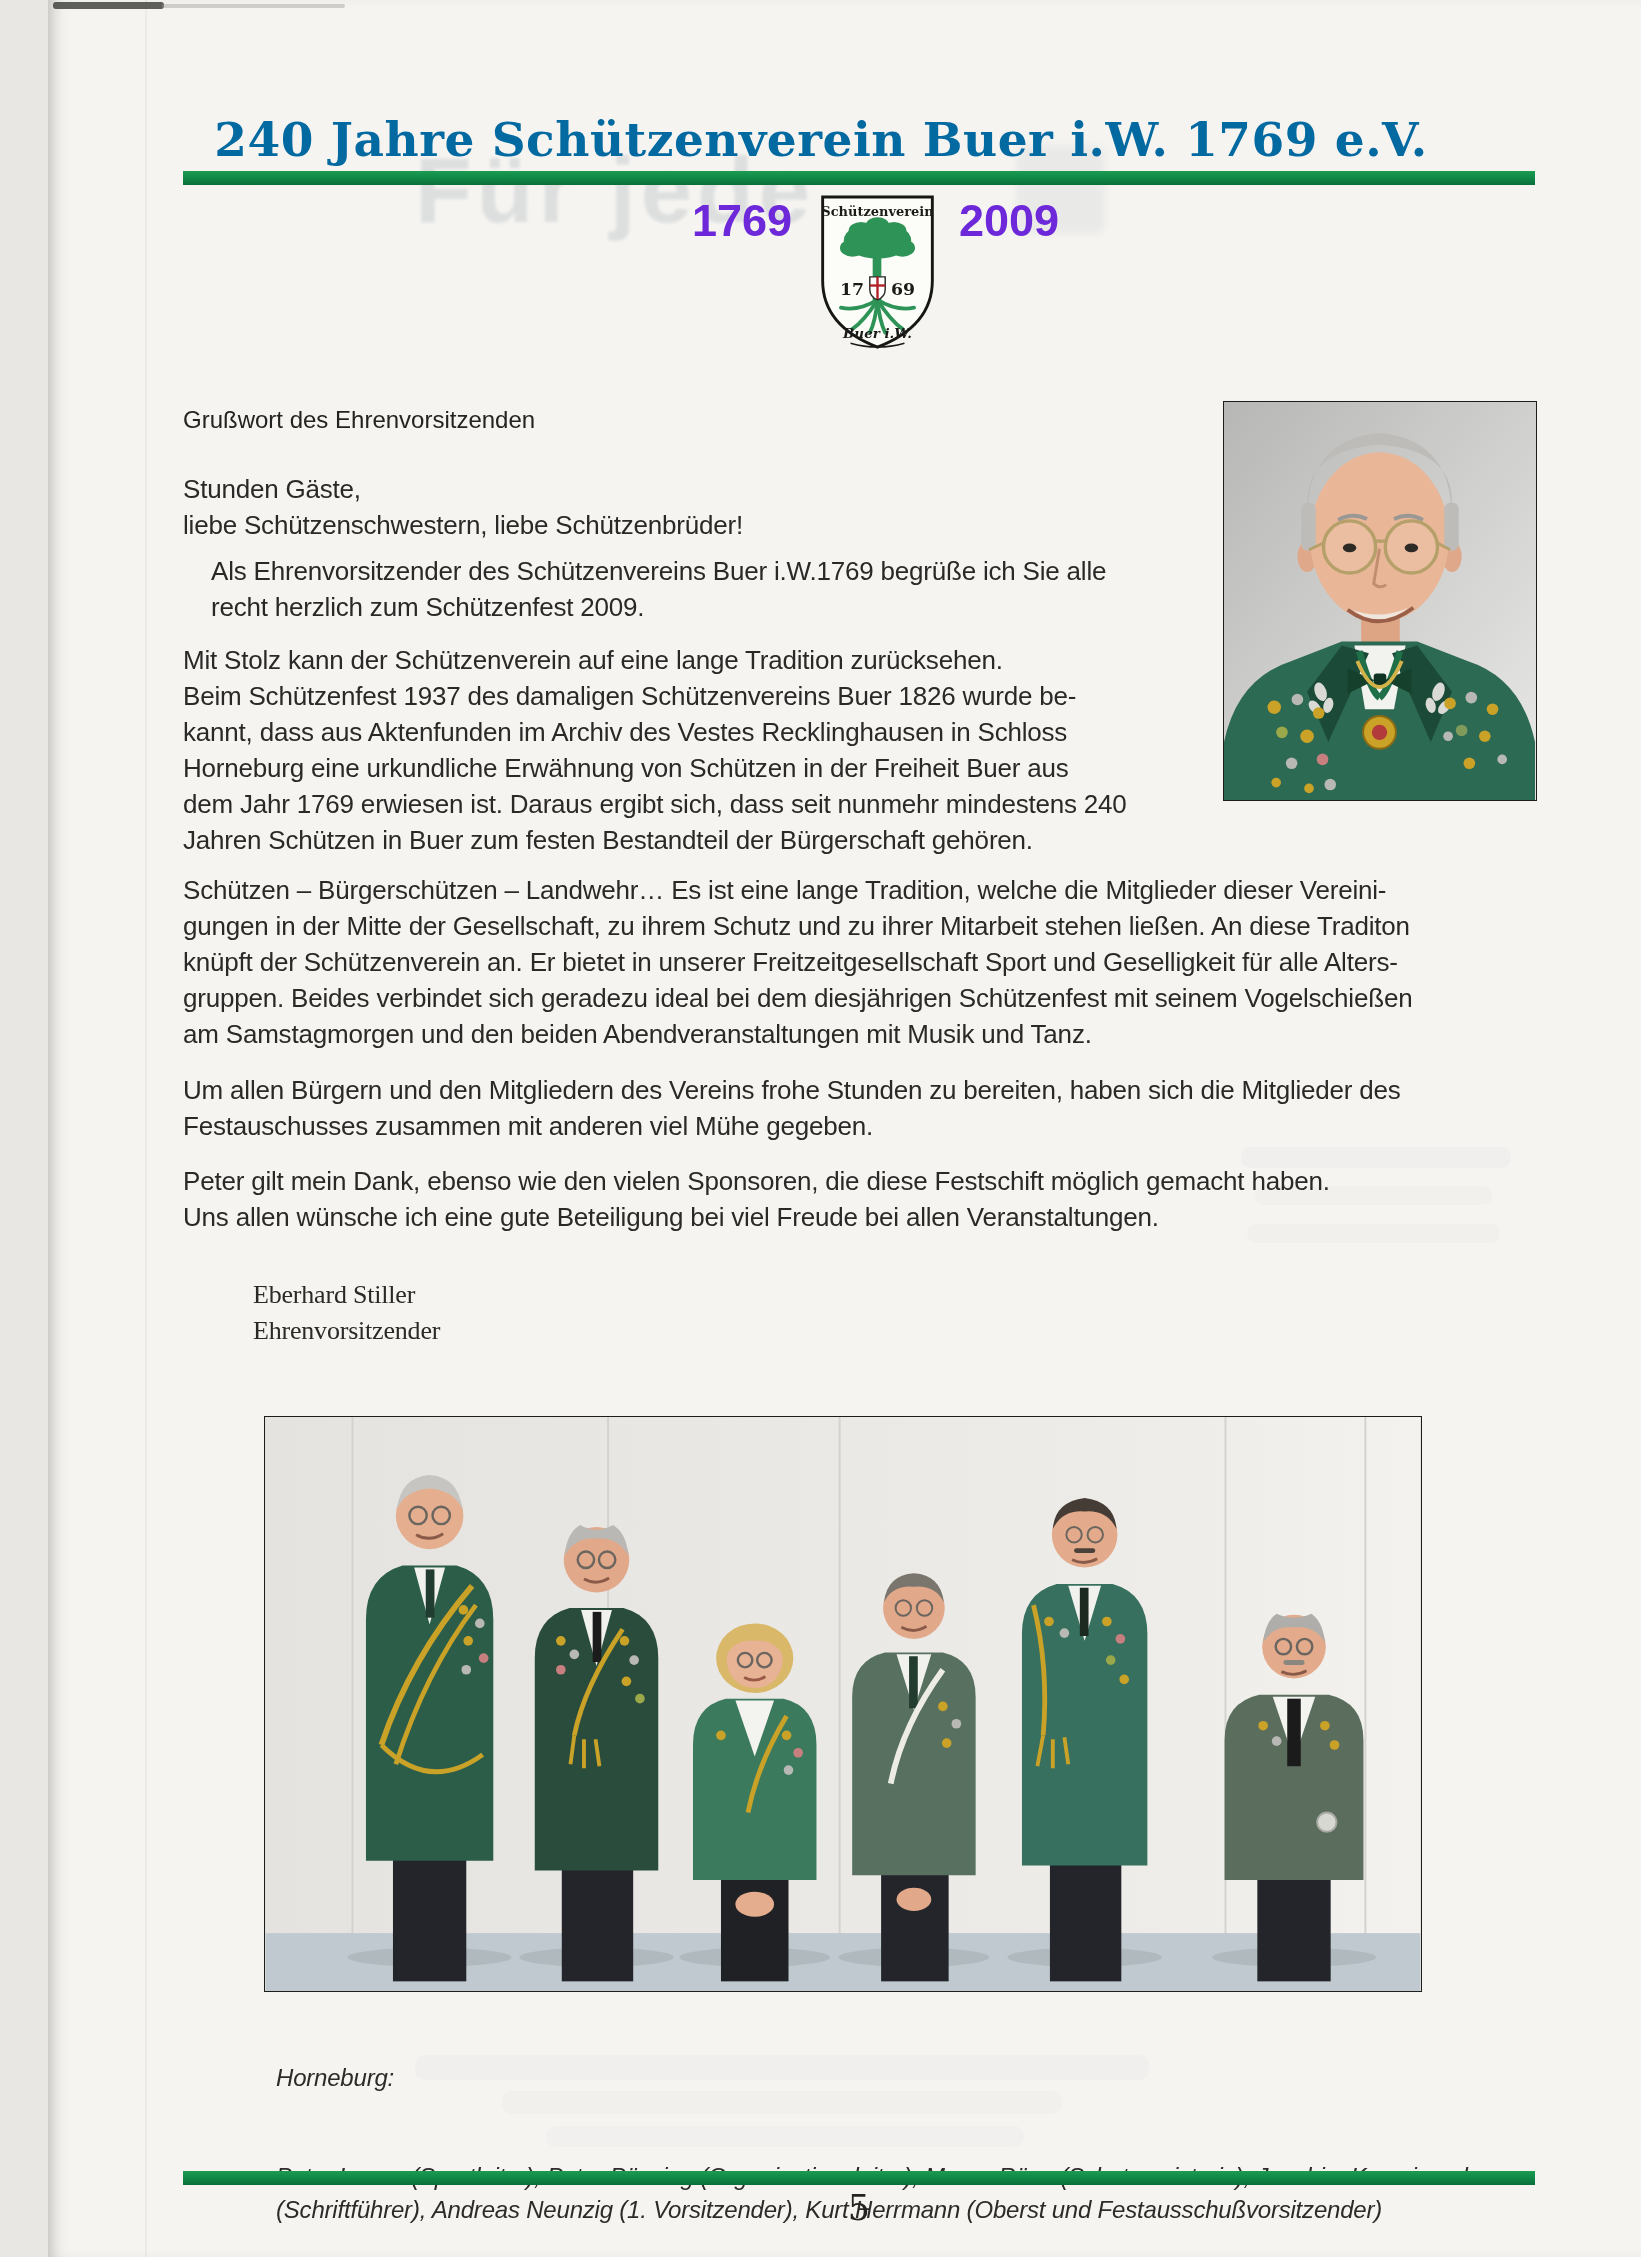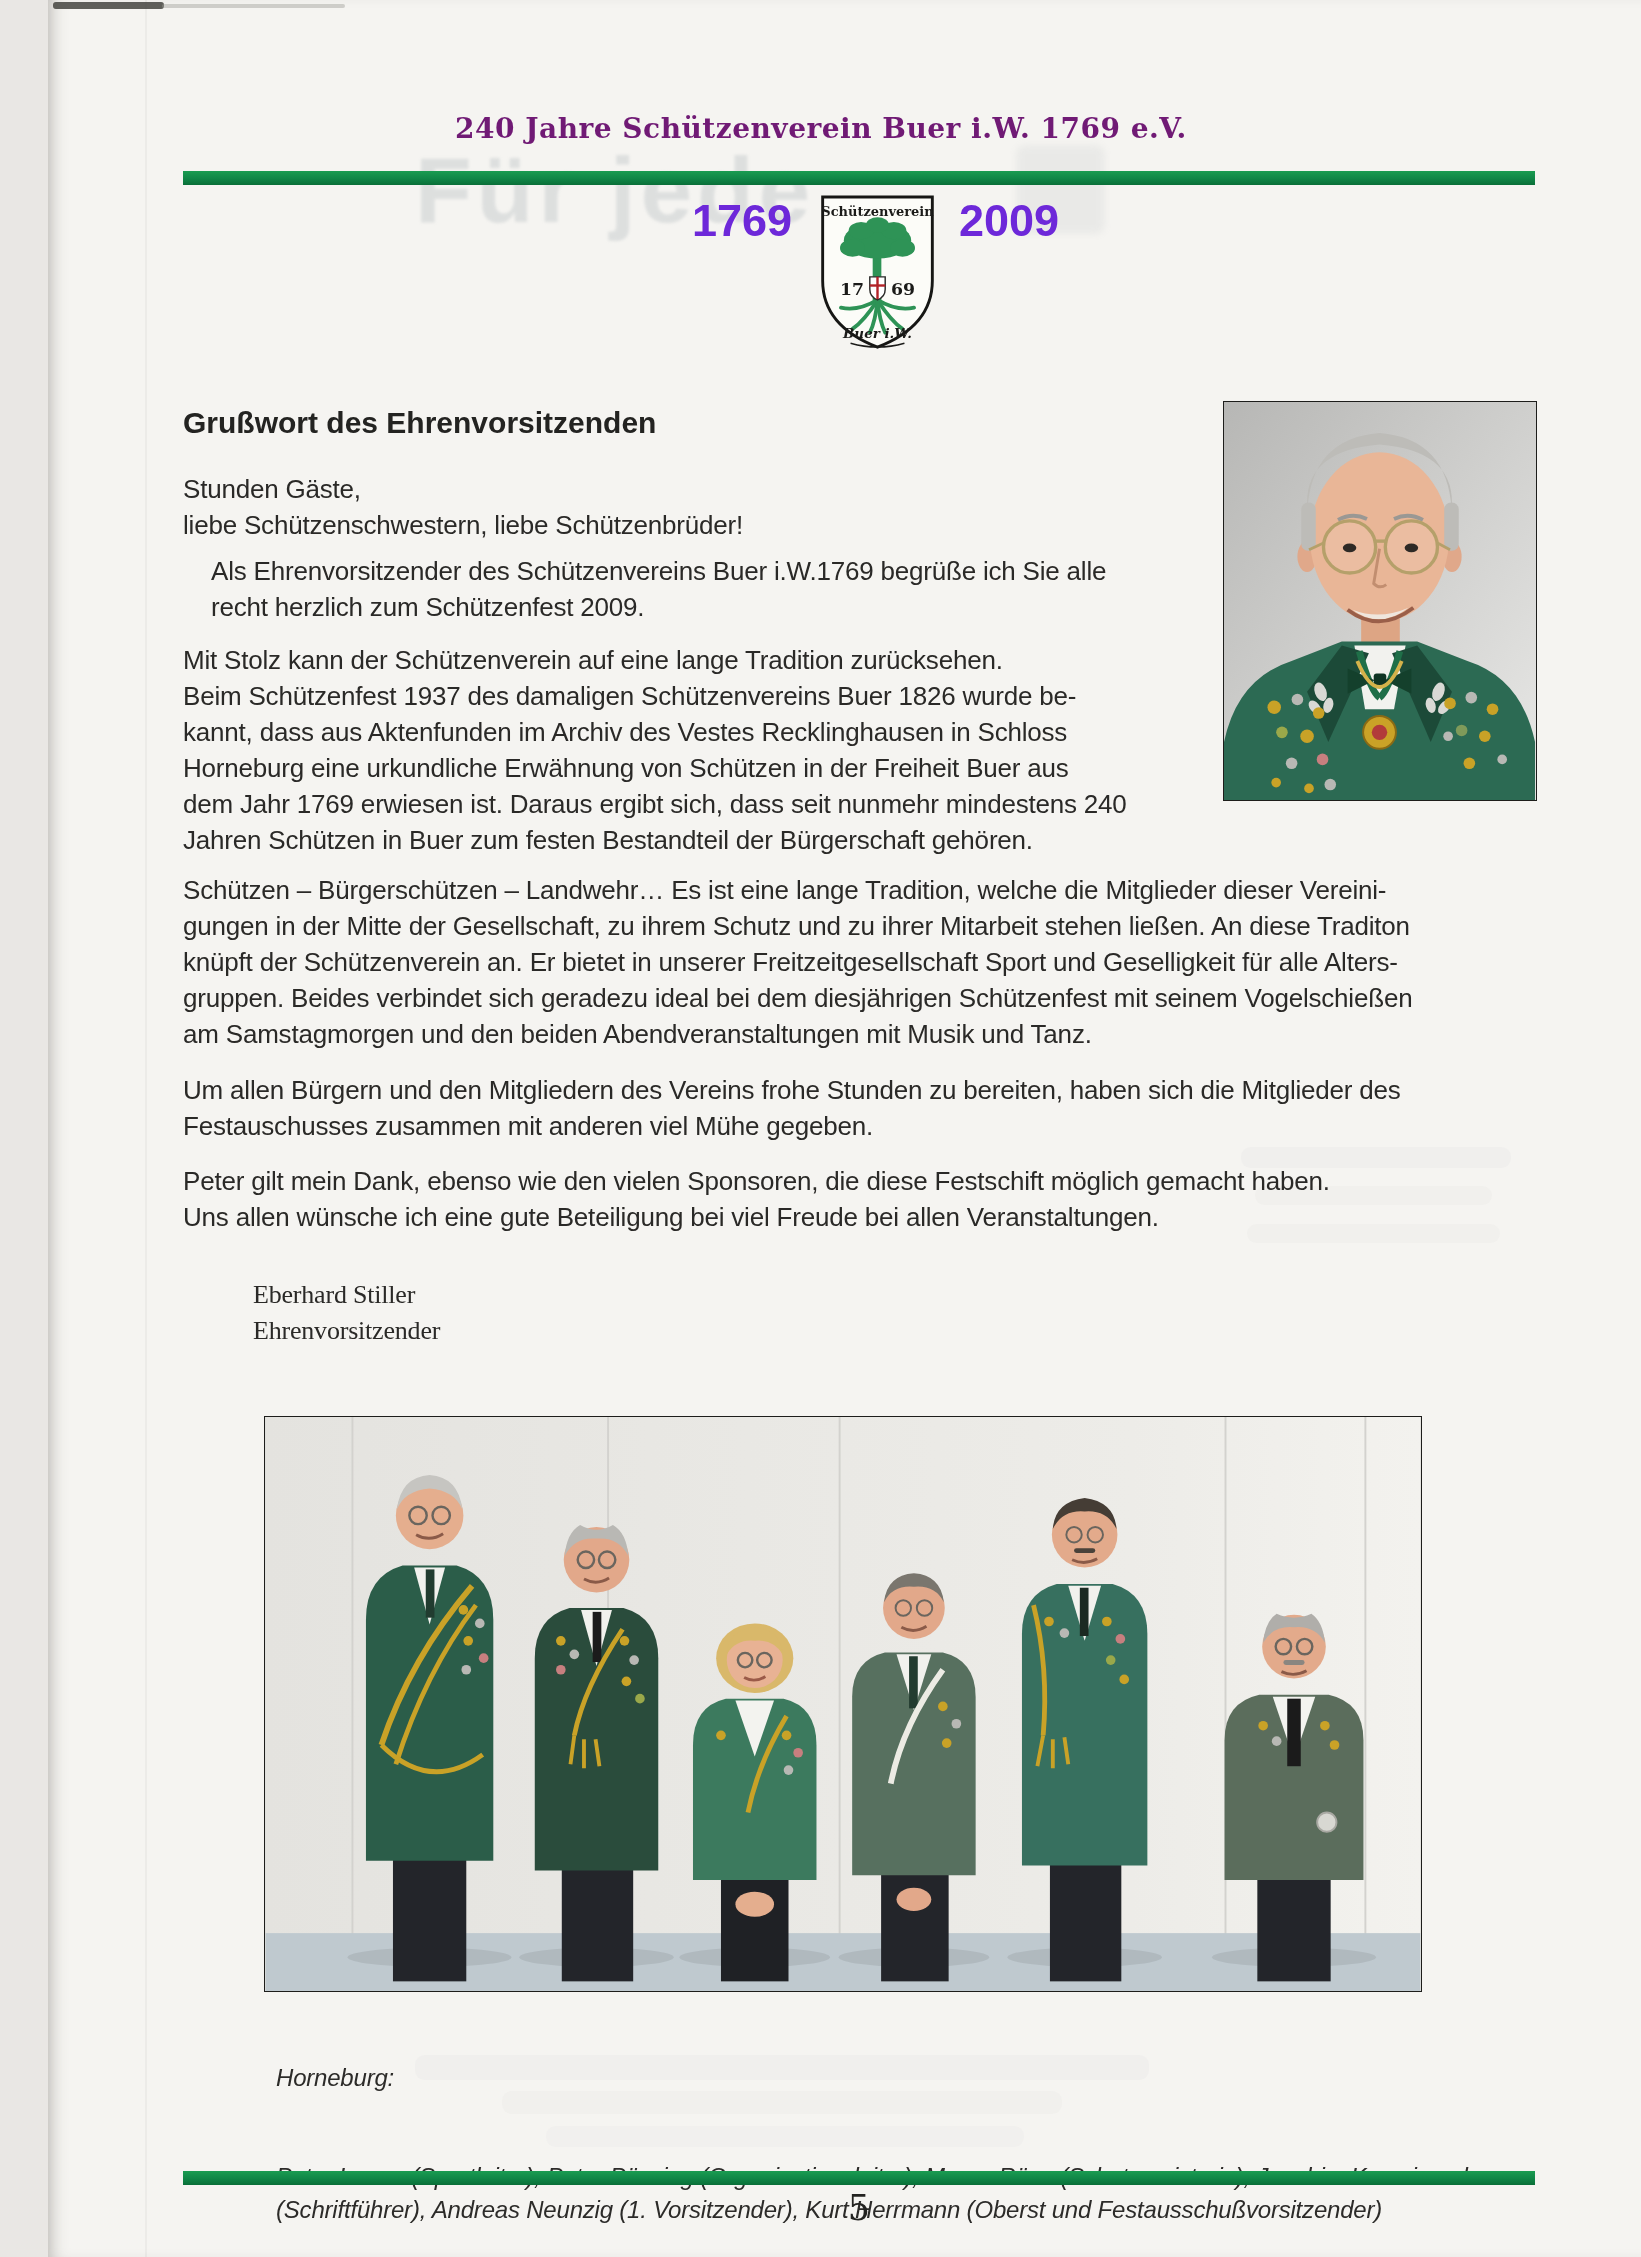--- a/index.html
+++ b/index.html
@@ -13,31 +13,31 @@
   .corner-sliver{left:53px;top:1.9px;width:111px;height:6.8px;background:#44443f;border-radius:2.9px;opacity:.85;}
   .corner-smear{left:162px;top:3.9px;width:183px;height:3.9px;background:#a0a09a;border-radius:1.9px;opacity:.45;}
 
   
   .ghost-text{font-family:"Liberation Sans",sans-serif;font-weight:700;font-size:93px;
               color:#b0b8bc;opacity:.34;filter:blur(1.4px);letter-spacing:4.8px;z-index:1;}
   .ghost-blob{background:#9aa2a8;border-radius:9.7px;z-index:1;}
 
   
   .title{left:145px;top:112px;width:1352px;text-align:center;z-index:3;
-         font-family:"DejaVu Serif",serif;font-weight:700;font-size:28px;color:#701a75;letter-spacing:0.5px;}
+         font-family:"DejaVu Serif",serif;font-weight:700;font-size:47px;color:#0369a1;letter-spacing:0.5px;}
   .rule{height:13.5px;background:linear-gradient(180deg,#1a9c51 0%,#108647 55%,#0a6f38 100%);z-index:3;}
   .rule-top{left:183px;top:171px;width:1352px;}
   .rule-bottom{left:183px;top:2171px;width:1352px;}
   .year{font-family:Liberation Sans, sans-serif;font-weight:700;font-size:45px;color:#6d28d9;z-index:3;}
   .year-left{left:599px;top:195px;width:193px;text-align:right;}
   .year-right{left:959px;top:195px;width:212px;text-align:left;}
   .crest{left:814px;top:192px;width:127px;height:162px;z-index:4;}
 
   
-  .h1{left:183px;top:406px;font-size:30px;font-weight:700;color:#232321;z-index:3;}
+  .h1{left:183px;top:406px;font-size:24px;font-weight:400;color:#232321;z-index:3;}
   .body-text{font-size:26px;line-height:36px;letter-spacing:-0.2px;white-space:pre;color:#2a2927;z-index:3;}
   .salutation{left:183px;top:471px;}
   .para1{left:183px;top:553px;margin-left:28px;}
   .para2{left:183px;top:642px;}
   .para3{left:183px;top:872px;}
   .para4{left:183px;top:1072px;}
   .para5{left:183px;top:1163px;}
   .sig{left:253px;top:1277px;font-family:Liberation Serif, serif;}
 
   

